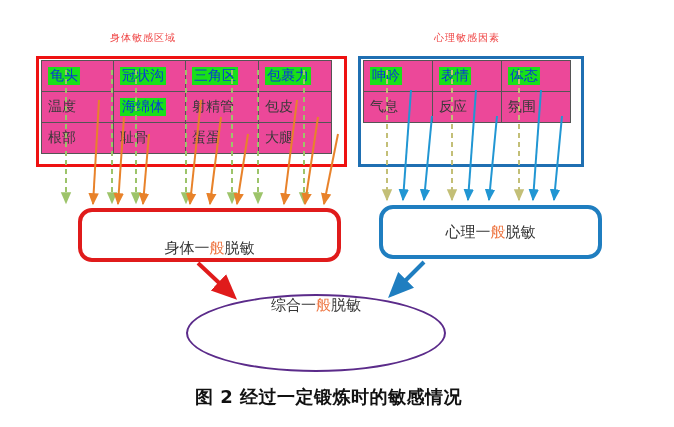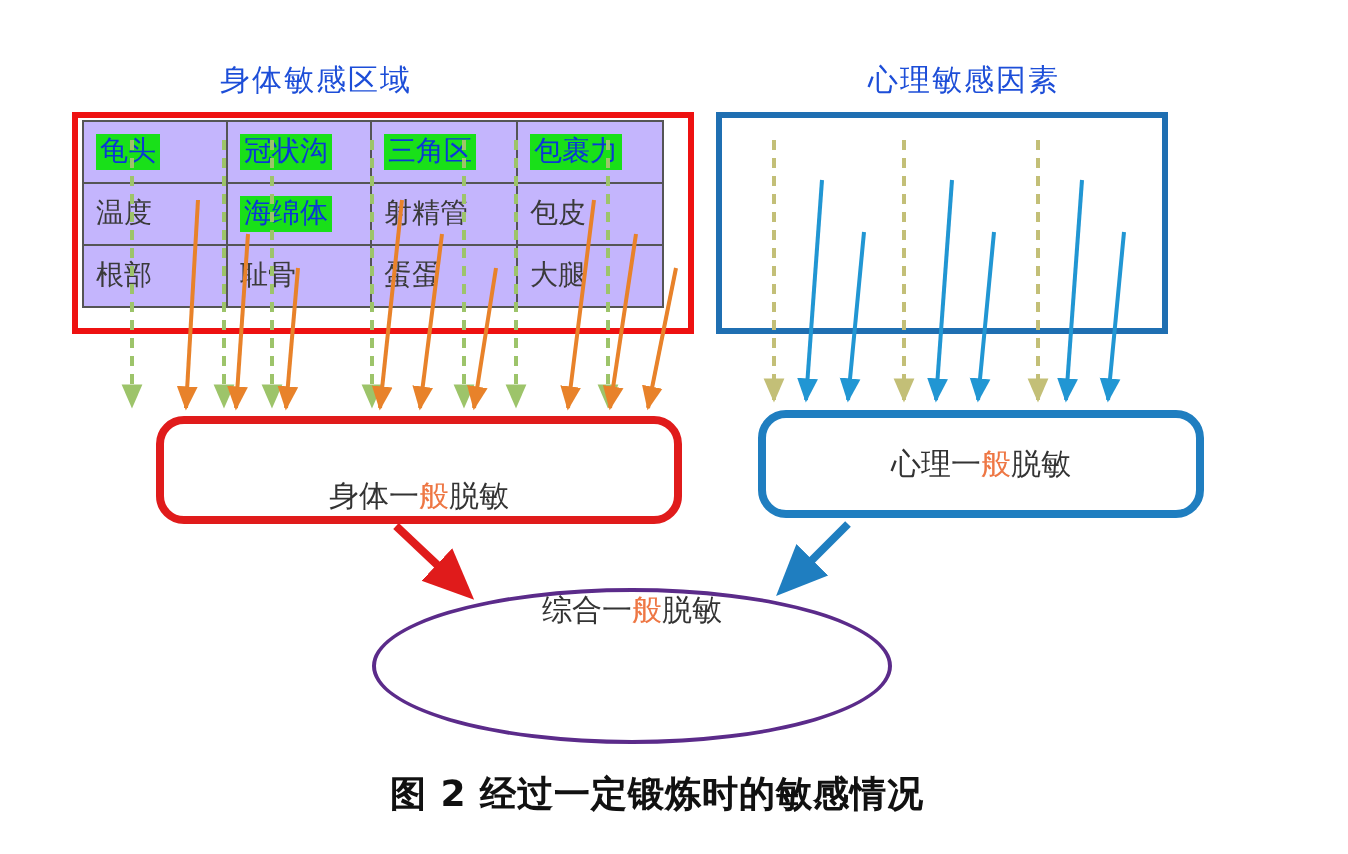--- a/index.html
+++ b/index.html
@@ -14,40 +14,40 @@
     position: relative;
     width: 674px;
     height: 427px;
     background: #ffffff;
     overflow: hidden;
   }
   .abs { position: absolute; }
 
   
   .section-title {
-    font-size: 15px;
-    color: #1d4ed8;
+    font-size: 10px;
+    color: #ef4444;
     letter-spacing: 1px;
     white-space: nowrap;
     font-family: "DejaVu Sans", "Liberation Sans", sans-serif;
   }
 
   
   .group-box {
     box-sizing: border-box;
     background: transparent;
   }
   .group-box.red   { border: 3px solid #ee1111; }
   .group-box.blue  { border: 3px solid #1f6fb2; }
 
   
   table.grid {
     border-collapse: collapse;
     table-layout: fixed;
-    background: #c4b5fd;
+    background: #ec4899;
   }
   table.grid td {
     border: 1px solid #555555;
     height: 30px;
     text-align: left;
     padding: 0 0 0 6px;
     font-size: 14px;
     color: #3a3a3a;
     white-space: nowrap;
     font-family: "DejaVu Sans", "Liberation Sans", sans-serif;
@@ -152,20 +152,30 @@
 
   <div class="abs group-box blue" style="left:358px; top:56px; width:226px; height:111px;"></div>
 
   <table class="grid abs" style="left:363px; top:60px; width:207px;">
     <colgroup>
       <col style="width:69px">
         <col style="width:69px">
         <col style="width:69px">
     </colgroup>
     <tbody>
+      <tr>
+        <td class="hl"><span class="cellspan">呻吟</span></td>
+        <td class="hl"><span class="cellspan">表情</span></td>
+        <td class="hl"><span class="cellspan">体态</span></td>
+      </tr>
+      <tr>
+        <td><span class="cellspan">气息</span></td>
+        <td><span class="cellspan">反应</span></td>
+        <td><span class="cellspan">氛围</span></td>
+      </tr>
     </tbody>
   </table>
 
   <svg class="overlay" viewBox="0 0 674 427">
     <defs>
       <marker id="ah-orange" markerWidth="7" markerHeight="7" refX="5.4" refY="3" orient="auto">
         <path d="M0,0.4 L6,3 L0,5.6 z" fill="#e8822a"></path>
       </marker>
       <marker id="ah-green" markerWidth="7" markerHeight="7" refX="5.4" refY="3" orient="auto">
         <path d="M0,0.4 L6,3 L0,5.6 z" fill="#9dc46a"></path>

